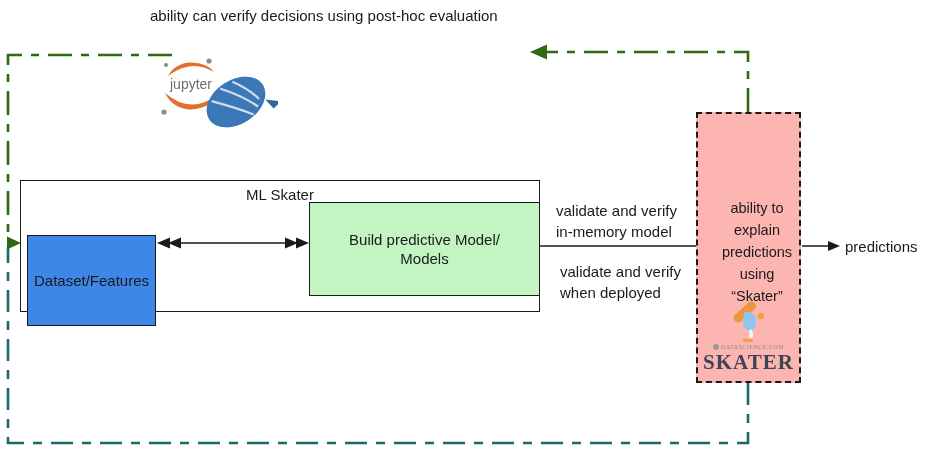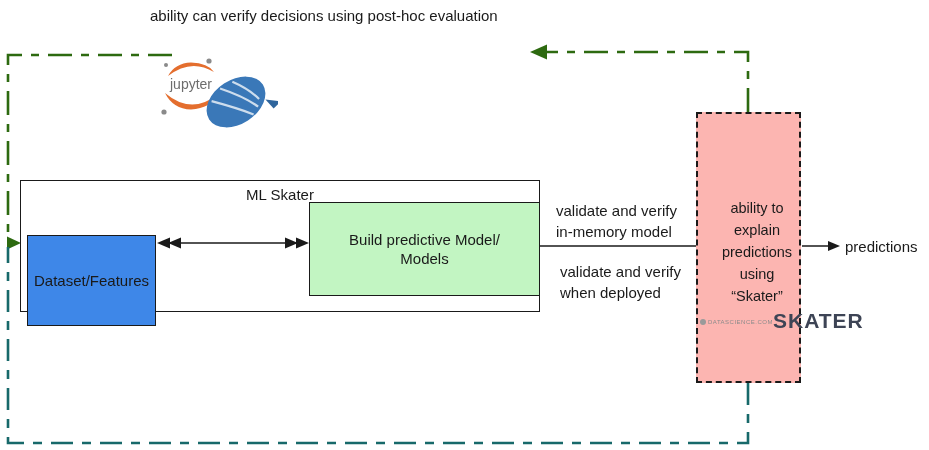--- a/index.html
+++ b/index.html
@@ -31,21 +31,21 @@
   }
   .flow-label{font-size:15px; line-height:1.4; white-space:pre-line;}
   .skater-box{
     left:696px; top:112px; width:105px; height:271px; box-sizing:border-box;
     background:var(--pink-box); border:2px dashed var(--line-black);
   }
   .skater-text{
     left:696px; top:197px; width:122px; text-align:center;
     font-size:14.5px; line-height:22px; white-space:pre-line;
   }
-  .skater-logo{left:700px; top:299px; width:97px; display:flex; align-items:center;}
+  .skater-logo{left:700px; top:299px; width:97px; display:flex; flex-direction:column; align-items:center;font-family:Liberation Serif, serif;}
   .brand-row{display:flex; align-items:center; gap:2px; margin-top:1px;}
   .brand-gear{width:6px; height:6px; border-radius:50%; background:#9a9a9a; display:inline-block;}
   .brand-text{font-size:6px; letter-spacing:.5px; color:#8b8b8b; white-space:nowrap;}
   .skater-word{font-size:21px; font-weight:bold; color:#3d4455; letter-spacing:1px; margin-top:0px;}
   svg.overlay{position:absolute; left:0; top:0; pointer-events:none;}
   .green-line{stroke:var(--dark-green); stroke-width:2.6; fill:none; stroke-dasharray:24 9 8 9;}
   .teal-line{stroke:var(--teal); stroke-width:2.6; fill:none; stroke-dasharray:22 9 9 9;}
   .black-line{stroke:var(--line-black); stroke-width:1.5; fill:none;}
   .green-head{fill:var(--dark-green); stroke:none;}
   .black-head{fill:var(--line-black); stroke:none;}

